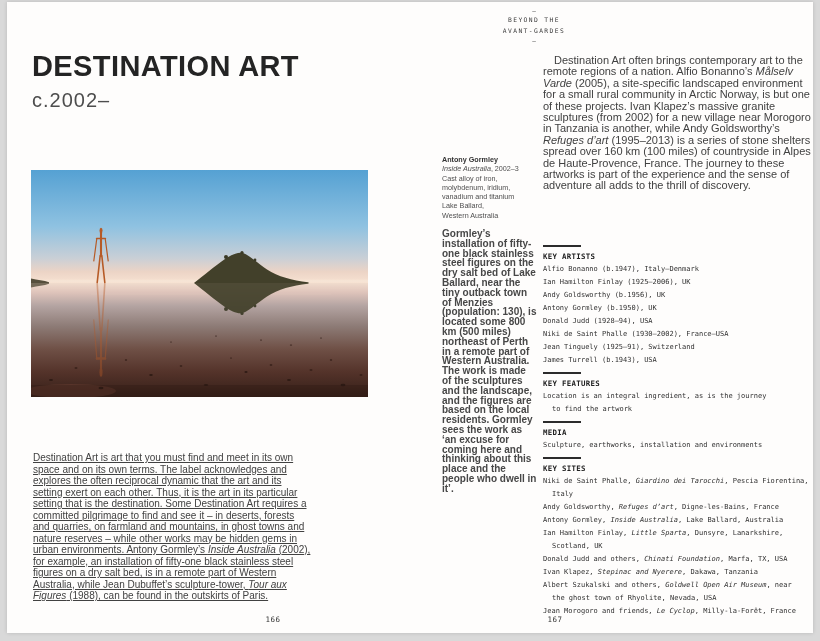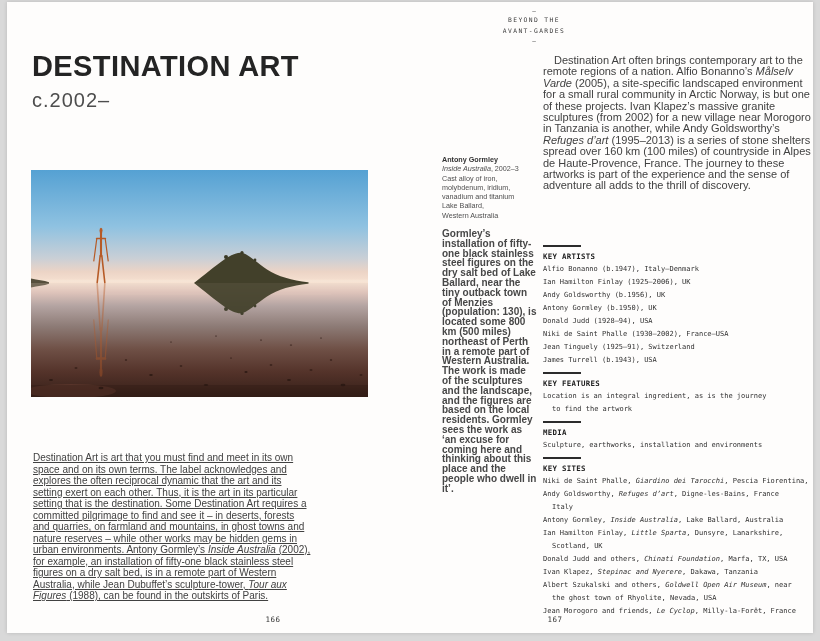--- a/index.html
+++ b/index.html
@@ -149,22 +149,22 @@
     <div class="ls-line">Location is an integral ingredient, as is the journey</div>
     <div class="ls-line cont">to find the artwork</div>
 
     <div class="rule"></div>
     <div class="sec-h">MEDIA</div>
     <div class="ls-line">Sculpture, earthworks, installation and environments</div>
 
     <div class="rule"></div>
     <div class="sec-h">KEY SITES</div>
     <div class="ls-line"><span>Niki de Saint Phalle, </span><span class="it">Giardino dei Tarocchi</span><span>, Pescia Fiorentina,</span></div>
+    <div class="ls-line cont"><span>Italy</span></div>
     <div class="ls-line"><span>Andy Goldsworthy, </span><span class="it">Refuges d’art</span><span>, Digne-les-Bains, France</span></div>
-    <div class="ls-line cont"><span>Italy</span></div>
     <div class="ls-line"><span>Antony Gormley, </span><span class="it">Inside Australia</span><span>, Lake Ballard, Australia</span></div>
     <div class="ls-line"><span>Ian Hamilton Finlay, </span><span class="it">Little Sparta</span><span>, Dunsyre, Lanarkshire,</span></div>
     <div class="ls-line cont"><span>Scotland, UK</span></div>
     <div class="ls-line"><span>Donald Judd and others, </span><span class="it">Chinati Foundation</span><span>, Marfa, TX, USA</span></div>
     <div class="ls-line"><span>Ivan Klapez, </span><span class="it">Stepinac and Nyerere</span><span>, Dakawa, Tanzania</span></div>
     <div class="ls-line"><span>Albert Szukalski and others, </span><span class="it">Goldwell Open Air Museum</span><span>, near</span></div>
     <div class="ls-line cont"><span>the ghost town of Rhyolite, Nevada, USA</span></div>
     <div class="ls-line"><span>Jean Morogoro and friends, </span><span class="it">Le Cyclop</span><span>, Milly-la-Forêt, France</span></div>
   </div>
 

